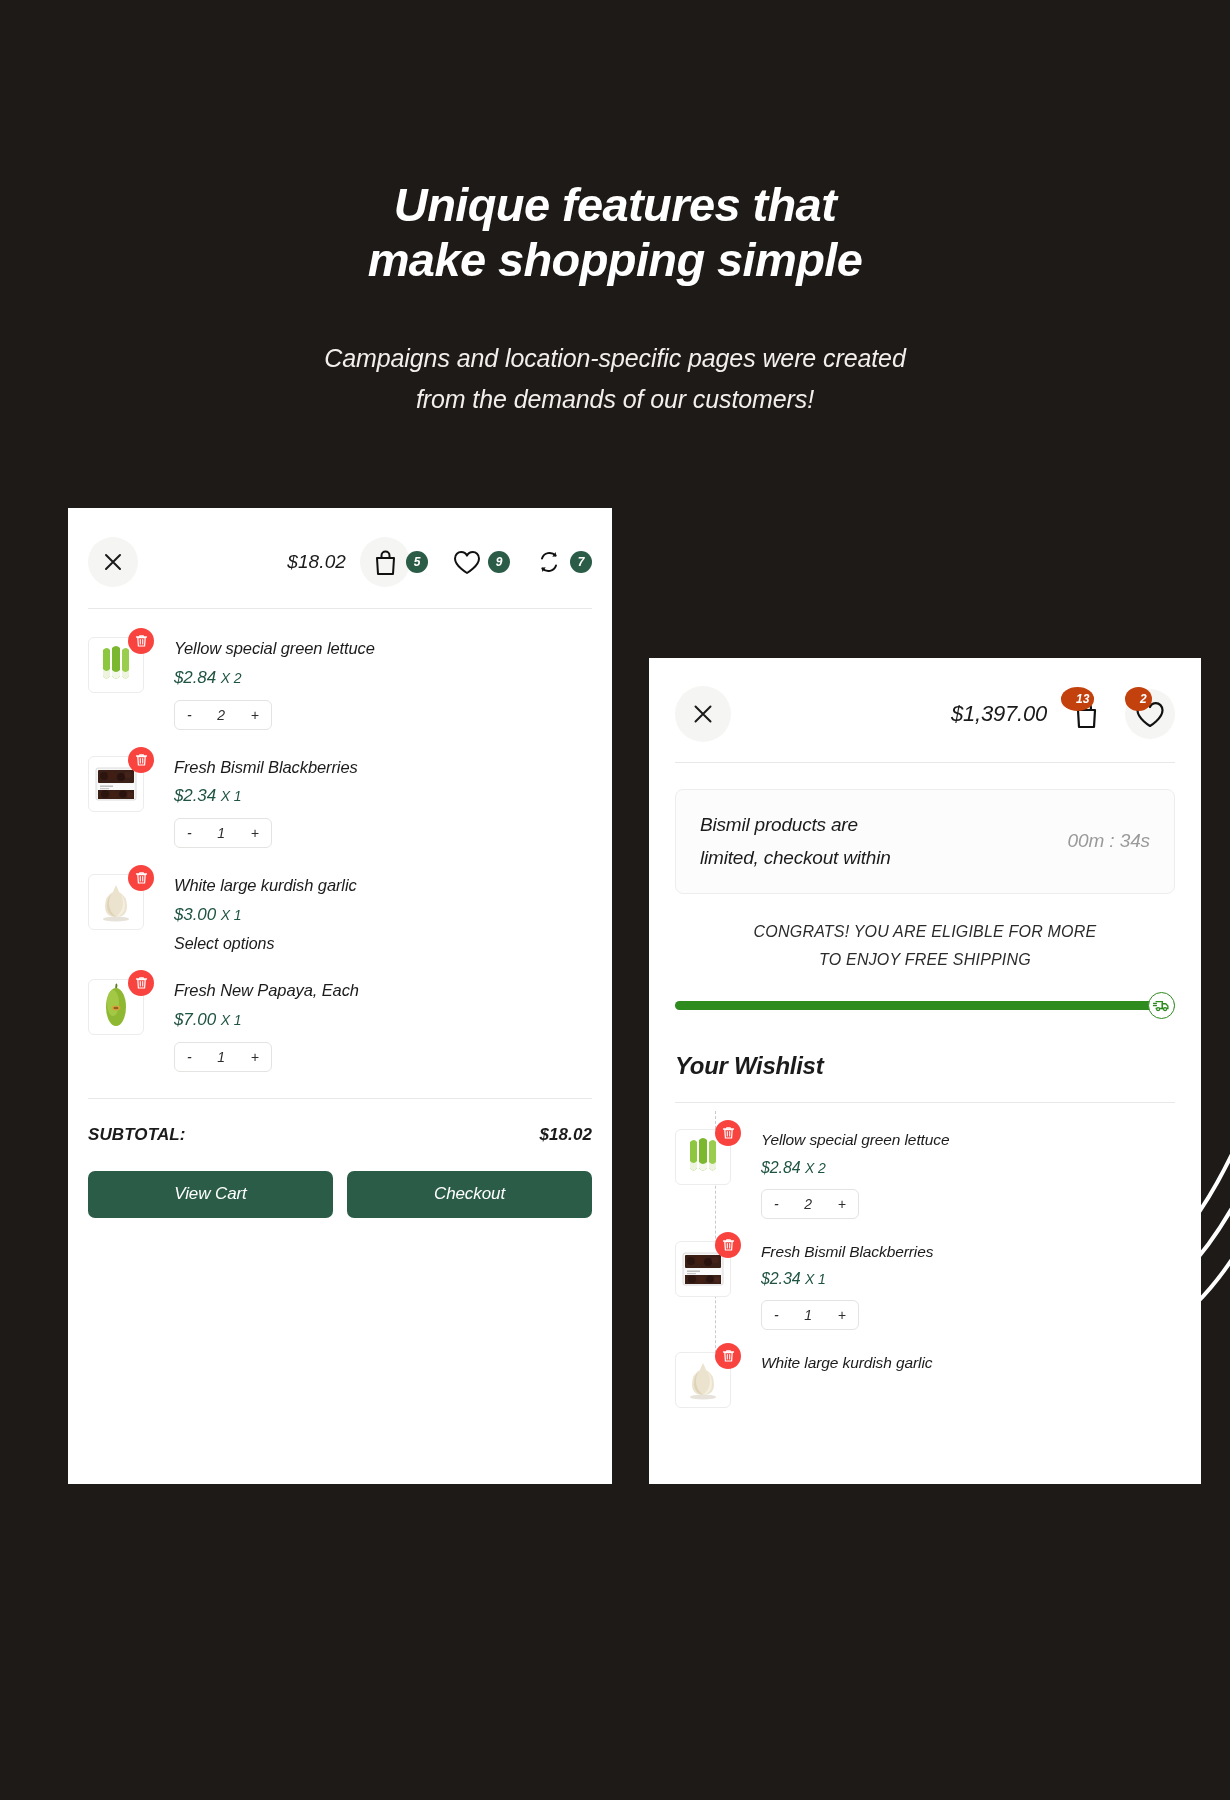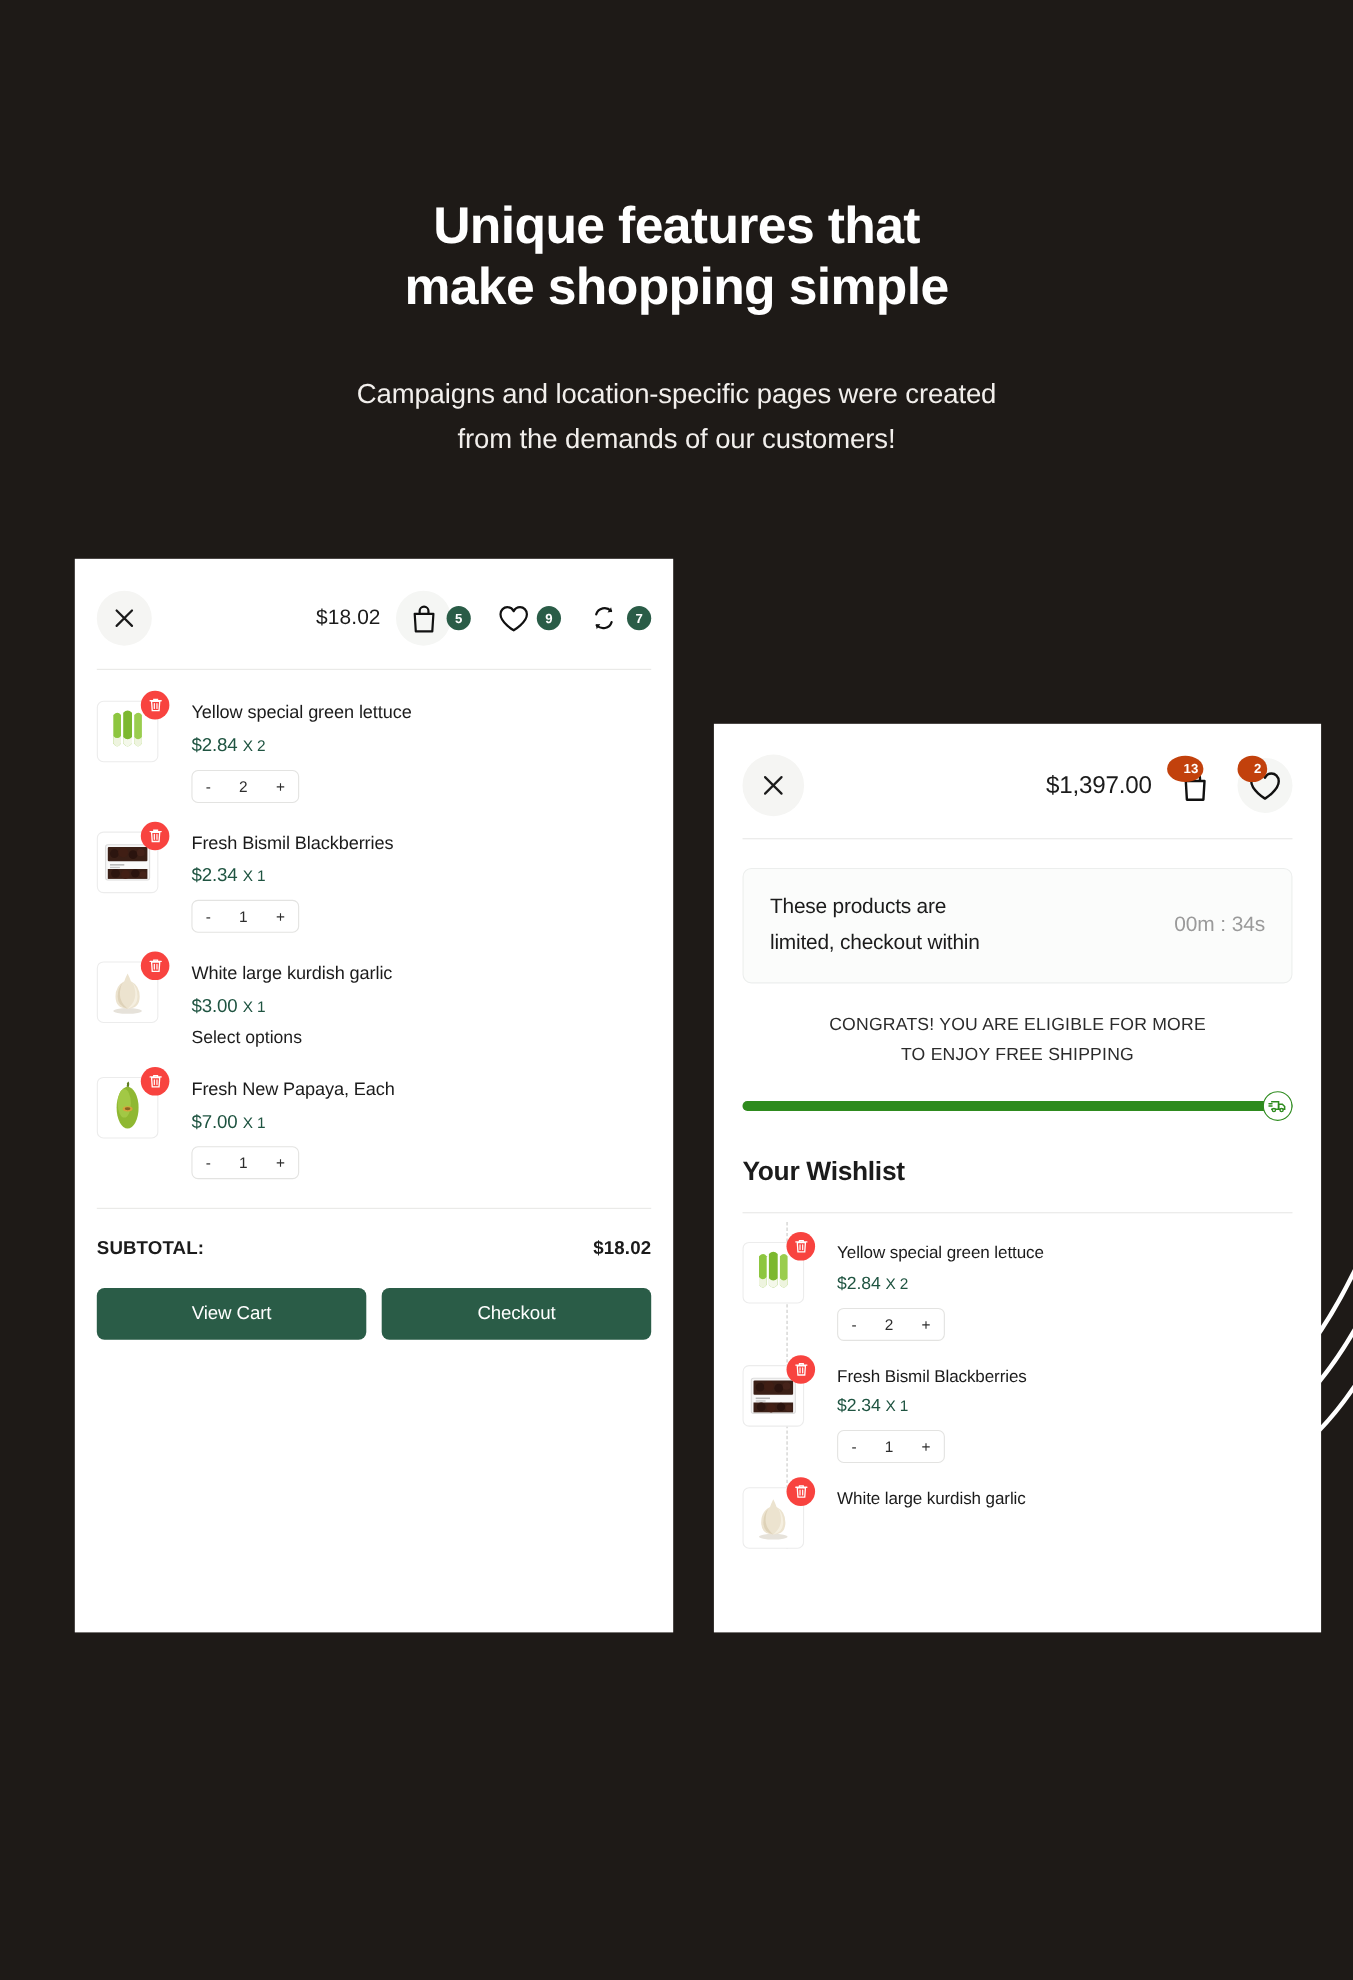--- a/index.html
+++ b/index.html
@@ -2,21 +2,21 @@
 <html><head>
 <meta charset="utf-8">
 <style>
   * { box-sizing: border-box; margin: 0; padding: 0; }
   html, body {
     width: 1230px; height: 1800px;
     background: #1e1a17;
     font-family: "Liberation Sans", sans-serif;
     overflow: hidden;
   }
-  .stage { position: relative; width: 1230px; height: 1800px; overflow: hidden; }
+  .stage { position: relative; width: 1230px; height: 1800px; overflow: hidden; font-style: italic; }
 
   
   .decor { position: absolute; right: -40px; bottom: 300px; width: 420px; height: 420px; pointer-events: none; }
 
   
   .heading {
     position: absolute; left: 0; top: 178px; width: 1230px;
     text-align: center; color: #ffffff;
     font-size: 47px; font-weight: 700; line-height: 1.17;
     letter-spacing: -0.6px;
@@ -409,21 +409,21 @@
           </div>
           <div class="badge dark">2</div>
         </div>
       </div>
     </div>
 
     <div class="divider"></div>
 
     <div class="countdown">
       <div class="countdown-text">
-        <div>These products are</div>
+        <div>Bismil products are</div>
         <div>limited, checkout within</div>
       </div>
       <div class="countdown-timer">00m : 34s</div>
     </div>
 
     <div class="ship-wrap">
       <div class="ship-text">
         <div>CONGRATS! YOU ARE ELIGIBLE FOR MORE</div>
         <div>TO ENJOY FREE SHIPPING</div>
       </div>

